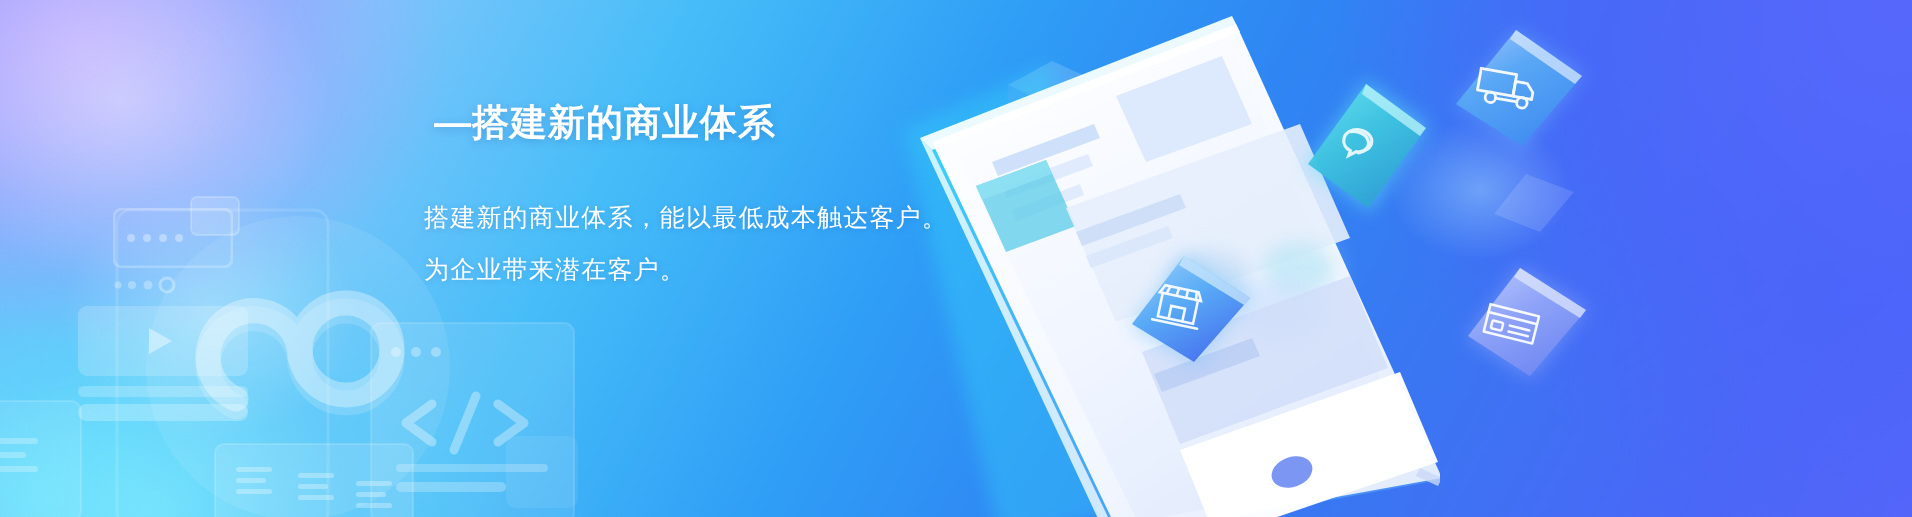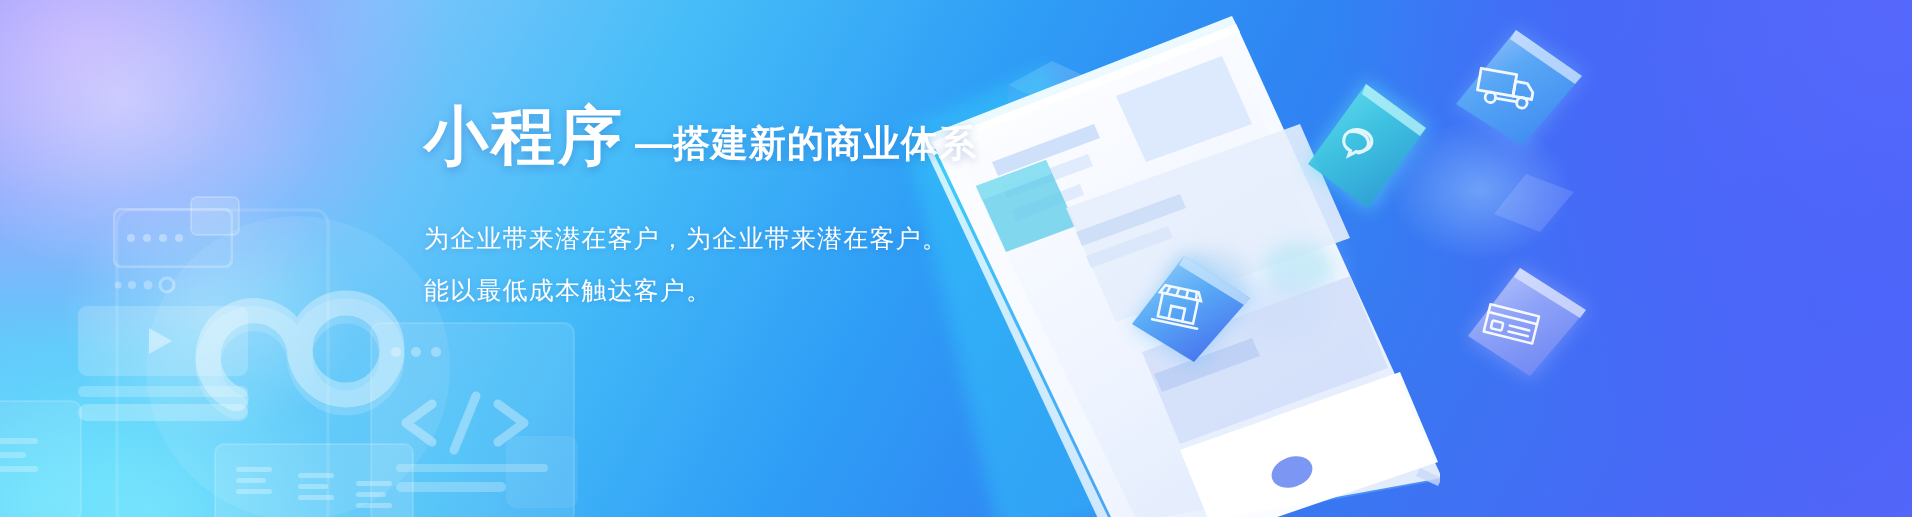--- a/index.html
+++ b/index.html
@@ -311,22 +311,21 @@
       <path d="M2 6 L52 6 L52 34 L2 34 Z"></path>
       <line x1="2" y1="14" x2="52" y2="14"></line>
       <rect x="8" y="21" width="11" height="8" rx="1.5"></rect>
       <line x1="26" y1="22" x2="46" y2="22"></line>
       <line x1="26" y1="28" x2="46" y2="28"></line>
     </g>
   </svg>
 
   <div class="text-wrap">
     <div class="title-row">
-      <span class="title-main">小程序</span>
       <span class="title-sub">—搭建新的商业体系</span>
     </div>
     <div class="desc">
-      <div class="desc-line">为企业带来潜在客户，为企业带来潜在客户。</div>
-      <div class="desc-line">能以最低成本触达客户。</div>
+      <div class="desc-line">搭建新的商业体系，能以最低成本触达客户。</div>
+      <div class="desc-line">为企业带来潜在客户。</div>
     </div>
   </div>
 
 </div>
 
 </body></html>

